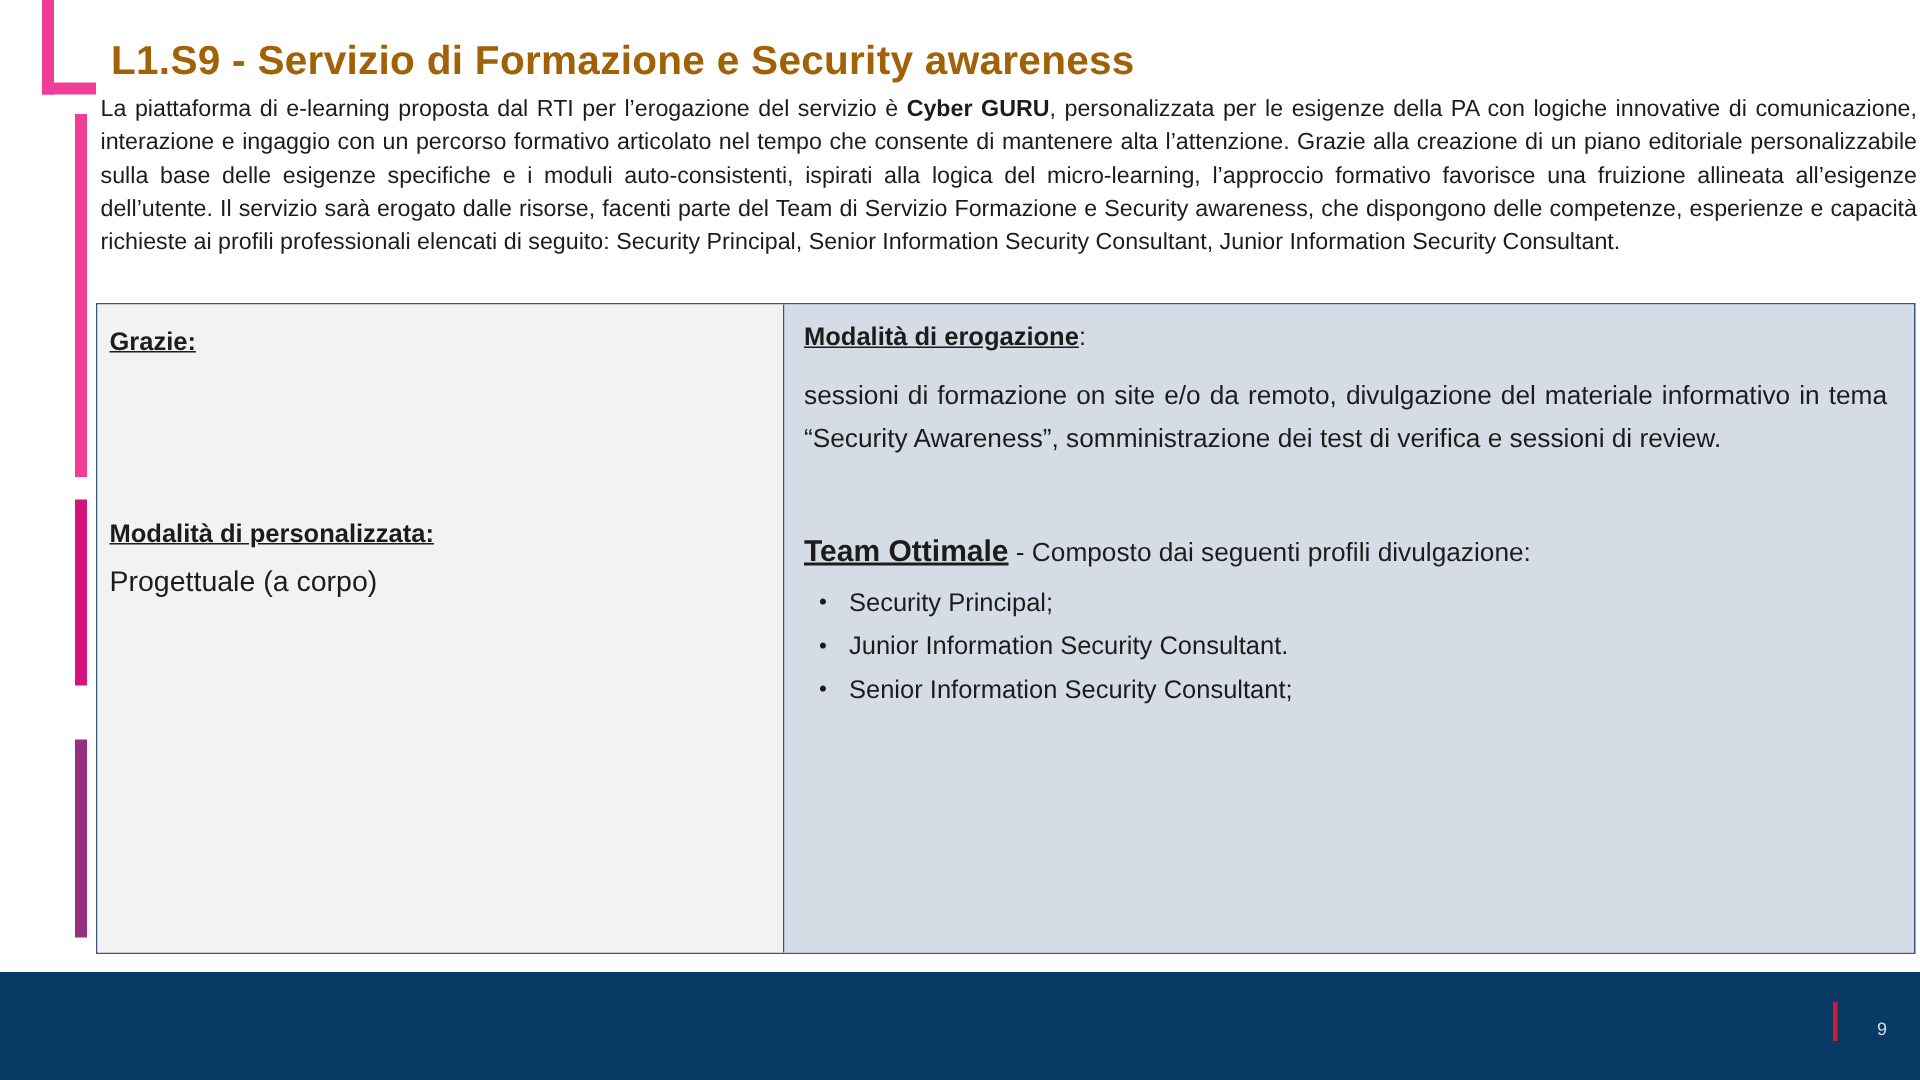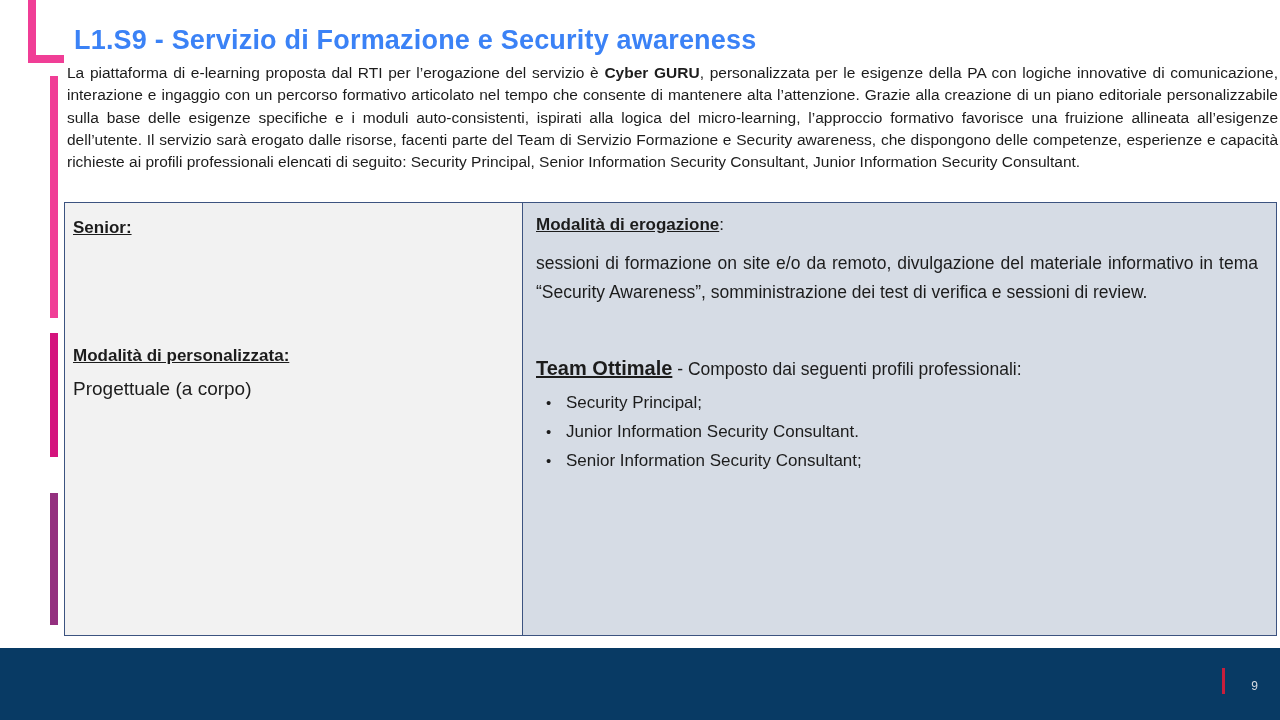--- a/index.html
+++ b/index.html
@@ -103,42 +103,42 @@
 </style>
 </head>
 <body>
 
 <div class="bracket-v" style="background: rgb(240, 62, 150);"></div>
 <div class="bracket-h" style="background: rgb(240, 62, 150);"></div>
 <div class="bar bar1" style="background: rgb(240, 62, 150);"></div>
 <div class="bar bar2" style="background: rgb(212, 19, 125);"></div>
 <div class="bar bar3" style="background: rgb(148, 48, 127);"></div>
 
-<h1 class="title" style="color: #3b82f6;">L1.S9 - Servizio di Formazione e Security awareness</h1>
+<h1 class="title" style="color: #a16207;">L1.S9 - Servizio di Formazione e Security awareness</h1>
 
 <p class="intro"><span>La piattaforma di e-learning proposta dal RTI per l’erogazione del servizio è </span><b>Cyber GURU</b><span>, personalizzata per le esigenze della PA con logiche innovative di comunicazione, interazione e ingaggio con un percorso formativo articolato nel tempo che consente di mantenere alta l’attenzione. Grazie alla creazione di un piano editoriale personalizzabile sulla base delle esigenze specifiche e i moduli auto-consistenti, ispirati alla logica del micro-learning, l’approccio formativo favorisce una fruizione allineata all’esigenze dell’utente. Il servizio sarà erogato dalle risorse, facenti parte del Team di Servizio Formazione e Security awareness, che dispongono delle competenze, esperienze e capacità richieste ai profili professionali elencati di seguito: Security Principal, Senior Information Security Consultant, Junior Information Security Consultant.</span></p>
 
 <div class="tbl" style="border-color: rgb(60, 83, 128);">
 
   <div class="cell-left" style="background: rgb(242, 242, 242); border-right-color: rgb(60, 83, 128);">
     <div class="metric-row">
-      <span class="lbl">Senior:</span>
+      <span class="lbl">Grazie:</span>
     </div>
     <div class="remun-block">
       <div class="lbl">Modalità di personalizzata:</div>
       <div class="remun-val">Progettuale (a corpo)</div>
     </div>
   </div>
 
   <div class="cell-right" style="background: rgb(214, 220, 229);">
     <div class="delivery-head"><span class="u">Modalità di erogazione</span><span>:</span></div>
     <p class="delivery-text">sessioni di formazione on site e/o da remoto, divulgazione del materiale informativo in tema “Security Awareness”, somministrazione dei test di verifica e sessioni di review.</p>
 
     <div class="team-block">
-      <div class="team-head"><span class="big">Team Ottimale</span><span> - Composto dai seguenti profili professionali:</span></div>
+      <div class="team-head"><span class="big">Team Ottimale</span><span> - Composto dai seguenti profili divulgazione:</span></div>
       <ul class="team-list">
         <li>Security Principal;</li>
         <li>Junior Information Security Consultant.</li>
         <li>Senior Information Security Consultant;</li>
       </ul>
     </div>
   </div>
 
 </div>
 

